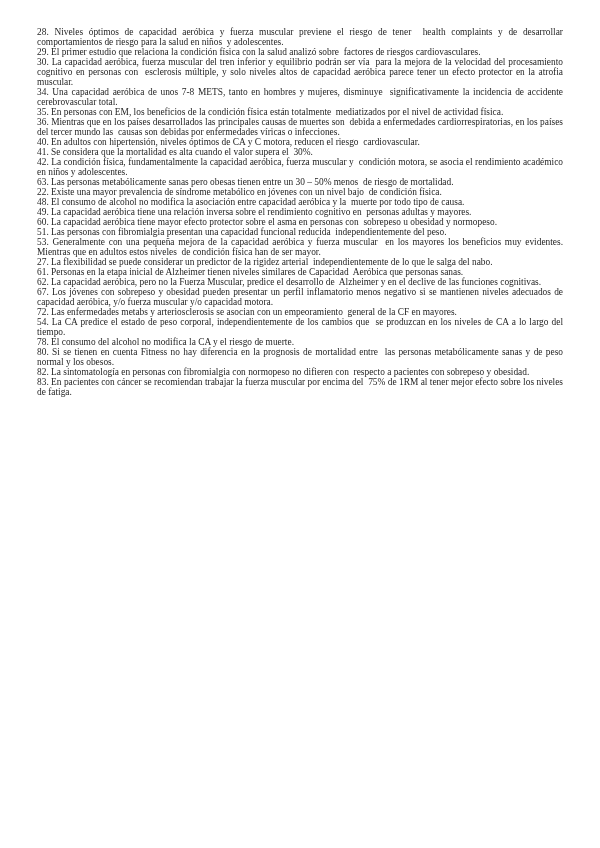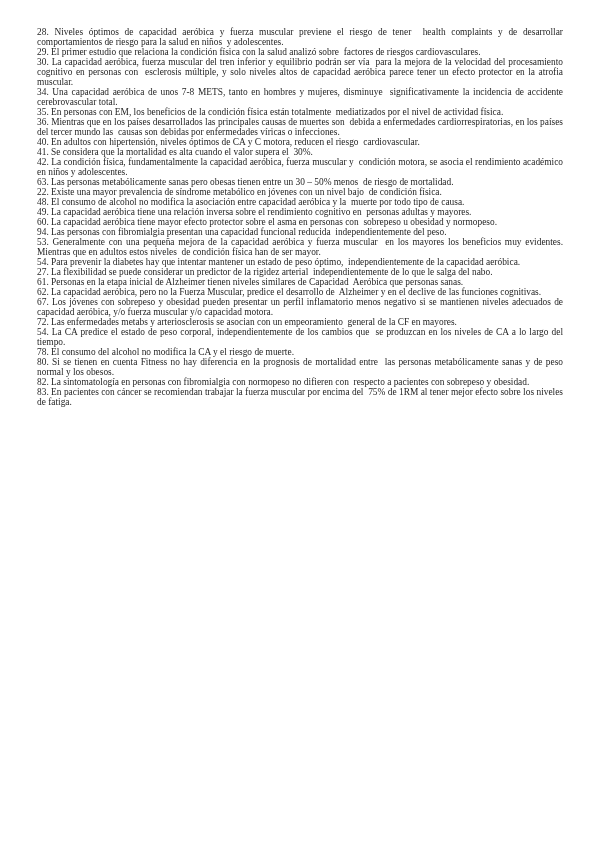--- a/index.html
+++ b/index.html
@@ -41,23 +41,22 @@
       <p class="stmt"><span>35.</span> <span>En personas con EM, los beneficios de la condición física están totalmente&nbsp; mediatizados por el nivel de actividad física.</span></p>
       <p class="stmt"><span>36.</span> <span>Mientras que en los países desarrollados las principales causas de muertes son&nbsp; debida a enfermedades cardiorrespiratorias, en los países del tercer mundo las&nbsp; causas son debidas por enfermedades víricas o infecciones.</span></p>
       <p class="stmt"><span>40.</span> <span>En adultos con hipertensión, niveles óptimos de CA y C motora, reducen el riesgo&nbsp; cardiovascular.</span></p>
       <p class="stmt"><span>41.</span> <span>Se considera que la mortalidad es alta cuando el valor supera el&nbsp; 30%.</span></p>
       <p class="stmt"><span>42.</span> <span>La condición física, fundamentalmente la capacidad aeróbica, fuerza muscular y&nbsp; condición motora, se asocia el rendimiento académico en niños y adolescentes.</span></p>
       <p class="stmt"><span>63.</span> <span>Las personas metabólicamente sanas pero obesas tienen entre un 30 – 50% menos&nbsp; de riesgo de mortalidad.</span></p>
       <p class="stmt"><span>22.</span> <span>Existe una mayor prevalencia de síndrome metabólico en jóvenes con un nivel bajo&nbsp; de condición física.</span></p>
       <p class="stmt"><span>48.</span> <span>El consumo de alcohol no modifica la asociación entre capacidad aeróbica y la&nbsp; muerte por todo tipo de causa.</span></p>
       <p class="stmt"><span>49.</span> <span>La capacidad aeróbica tiene una relación inversa sobre el rendimiento cognitivo en&nbsp; personas adultas y mayores.</span></p>
       <p class="stmt"><span>60.</span> <span>La capacidad aeróbica tiene mayor efecto protector sobre el asma en personas con&nbsp; sobrepeso u obesidad y normopeso.</span></p>
-      <p class="stmt"><span>94.</span> <span>Las personas con fibromialgia presentan una capacidad funcional reducida&nbsp; independientemente del peso.</span></p>
+      <p class="stmt"><span>51.</span> <span>Las personas con fibromialgia presentan una capacidad funcional reducida&nbsp; independientemente del peso.</span></p>
       <p class="stmt"><span>53.</span> <span>Generalmente con una pequeña mejora de la capacidad aeróbica y fuerza muscular&nbsp; en los mayores los beneficios muy evidentes. Mientras que en adultos estos niveles&nbsp; de condición física han de ser mayor.</span></p>
-      <p class="stmt"><span>54.</span> <span>Para prevenir la diabetes hay que intentar mantener un estado de peso óptimo,&nbsp; independientemente de la capacidad aeróbica.</span></p>
       <p class="stmt"><span>27.</span> <span>La flexibilidad se puede considerar un predictor de la rigidez arterial&nbsp; independientemente de lo que le salga del nabo.</span></p>
       <p class="stmt"><span>61.</span> <span>Personas en la etapa inicial de Alzheimer tienen niveles similares de Capacidad&nbsp; Aeróbica que personas sanas.</span></p>
       <p class="stmt"><span>62.</span> <span>La capacidad aeróbica, pero no la Fuerza Muscular, predice el desarrollo de&nbsp; Alzheimer y en el declive de las funciones cognitivas.</span></p>
       <p class="stmt"><span>67.</span> <span>Los jóvenes con sobrepeso y obesidad pueden presentar un perfil inflamatorio menos negativo si se mantienen niveles adecuados de capacidad aeróbica, y/o fuerza muscular y/o capacidad motora.</span></p>
       <p class="stmt"><span>72.</span> <span>Las enfermedades metabs y arteriosclerosis se asocian con un empeoramiento&nbsp; general de la CF en mayores.</span></p>
       <p class="stmt"><span>54.</span> <span>La CA predice el estado de peso corporal, independientemente de los cambios que&nbsp; se produzcan en los niveles de CA a lo largo del tiempo.</span></p>
       <p class="stmt"><span>78.</span> <span>El consumo del alcohol no modifica la CA y el riesgo de muerte.</span></p>
       <p class="stmt"><span>80.</span> <span>Si se tienen en cuenta Fitness no hay diferencia en la prognosis de mortalidad entre&nbsp; las personas metabólicamente sanas y de peso normal y los obesos.</span></p>
       <p class="stmt"><span>82.</span> <span>La sintomatología en personas con fibromialgia con normopeso no difieren con&nbsp; respecto a pacientes con sobrepeso y obesidad.</span></p>
       <p class="stmt"><span>83.</span> <span>En pacientes con cáncer se recomiendan trabajar la fuerza muscular por encima del&nbsp; 75% de 1RM al tener mejor efecto sobre los niveles de fatiga.</span></p>

